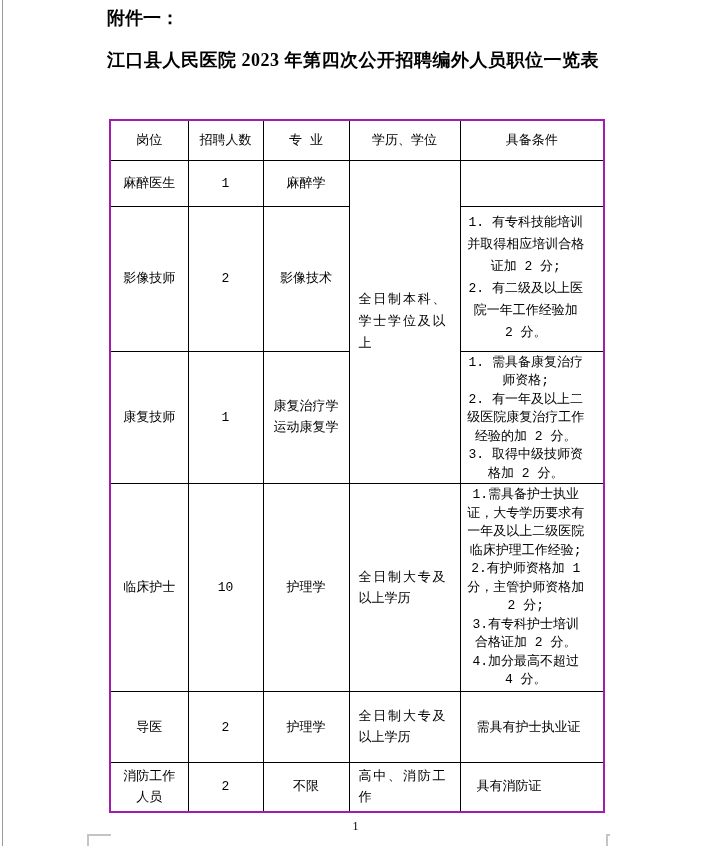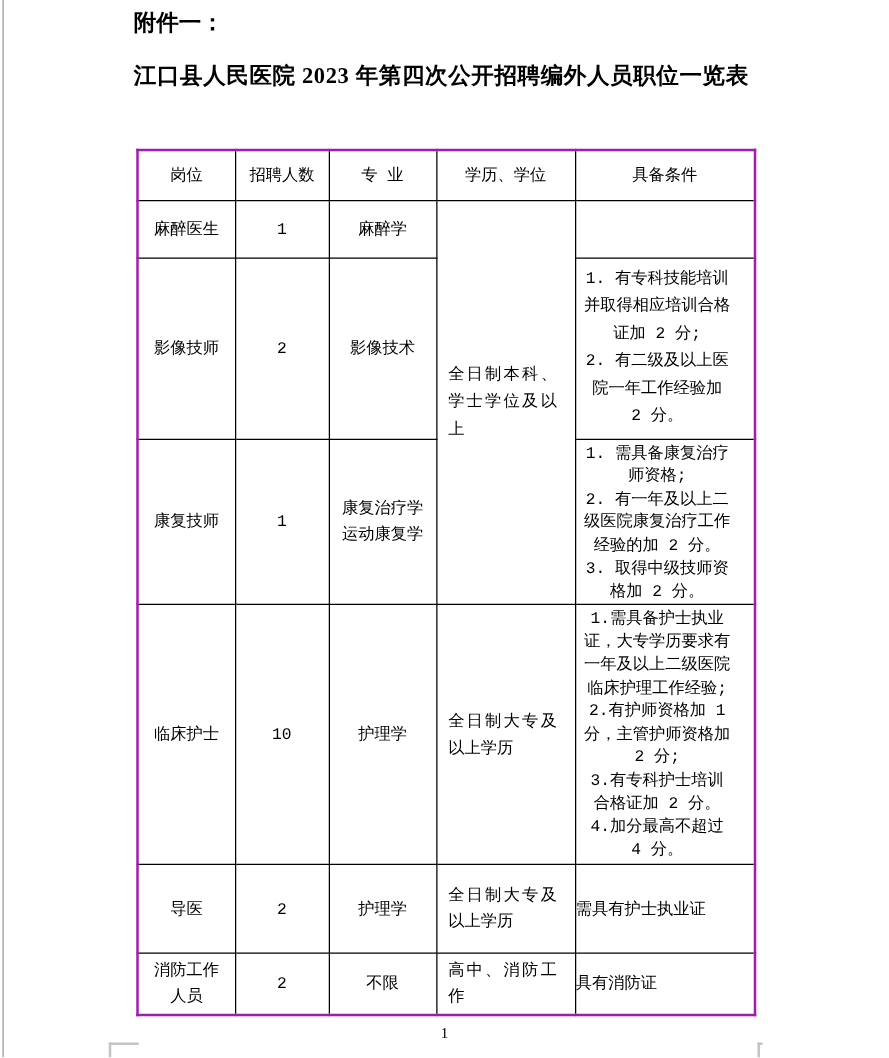--- a/index.html
+++ b/index.html
@@ -51,21 +51,21 @@
   }
   td.cell-cond {
     text-align:center; vertical-align:top;
     padding:5px 18px 0 6px; white-space:pre-line;
   }
   td.cond-r2 { line-height:22px; padding-top:5px; }
   td.cond-r3 { line-height:18.5px; padding-top:2px;margin-left:37px; }
   td.cond-r4 { line-height:18.5px; padding-top:2px; }
   td.cond-short {
     text-align:left; vertical-align:middle;
-    padding:0 6px 0 0; line-height:21px; white-space:normal;
+    padding:0 6px 0 16px; line-height:21px; white-space:normal;
   }
   .pagenum {
     position:absolute; left:107px; top:819px; width:497px;
     text-align:center; font-size:12px;
   }
   .crop-mark {
     position:absolute; width:22px; height:12px;
     border-top:2px solid #c4c4c4; border-left:2px solid #c4c4c4;
   }
   .mark-l { left:87px;  top:834px; }

